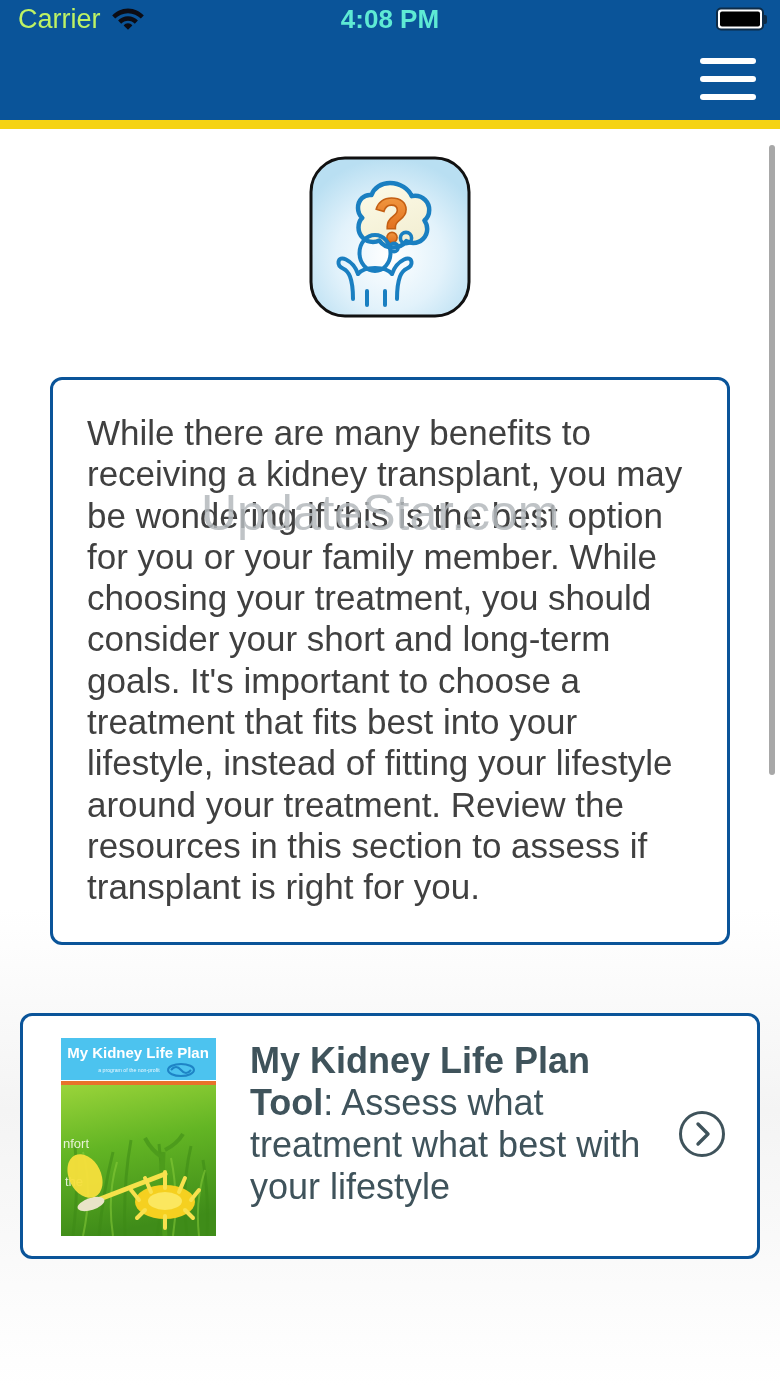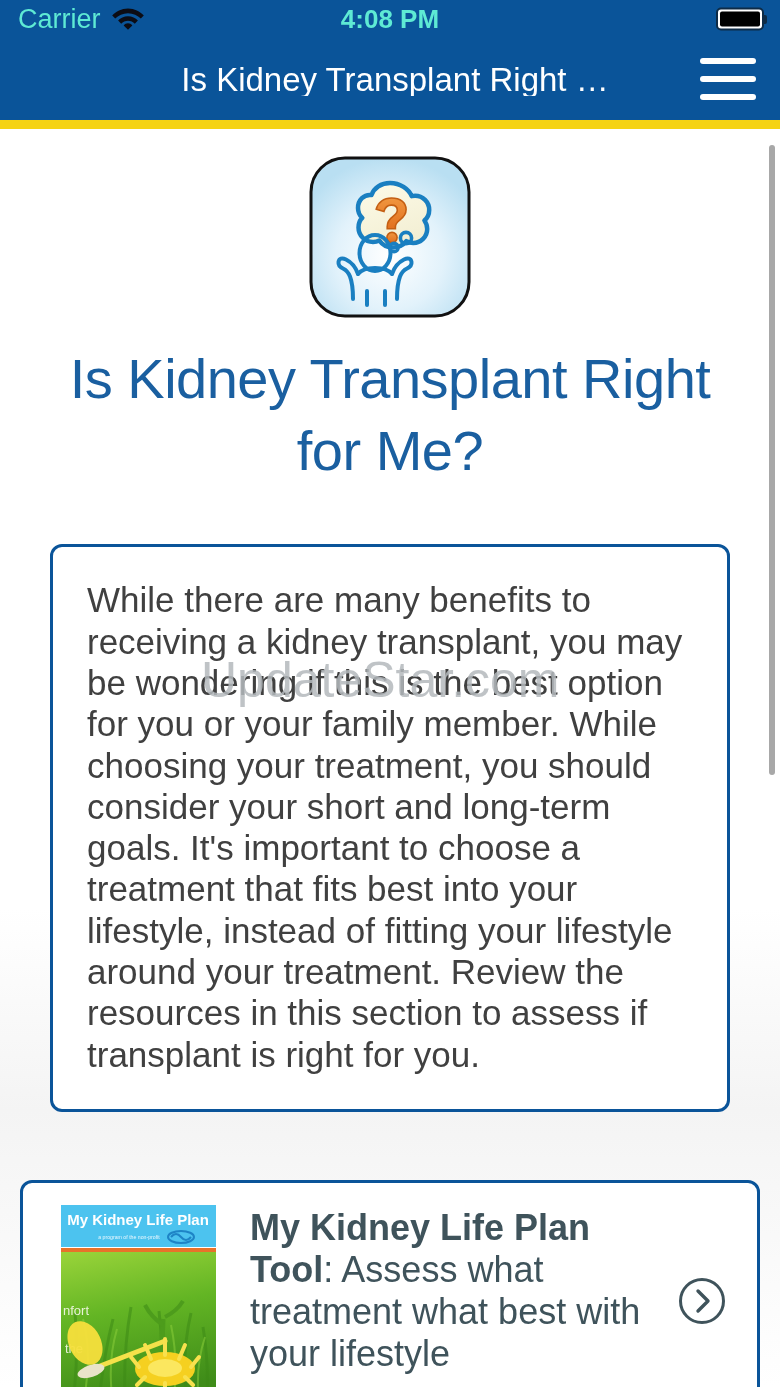--- a/index.html
+++ b/index.html
@@ -32,21 +32,21 @@
     padding: 0 18px;
   }
   .status-left {
     display: flex;
     align-items: center;
     gap: 10px;
     flex: 0 0 auto;
   }
   .carrier-text {
     font-size: 27px;
-    color: #5eead4;
+    color: #bef264;
     letter-spacing: 0px;
     line-height: 1;
   }
   .wifi-icon { display: block; }
   .status-time {
     position: absolute;
     left: 0; right: 0;
     text-align: center;
     font-size: 26px;
     font-weight: bold;
@@ -281,21 +281,20 @@
     </div>
     <div class="status-time">4:08 PM</div>
     <div class="status-right">
       <div class="battery">
         <div class="battery-fill"></div>
       </div>
     </div>
   </div>
 
   <div class="nav-bar">
-    <div class="nav-title">Is Kidney Transplant Right …</div>
     <div class="menu-button">
       <span class="menu-bar-line"></span>
       <span class="menu-bar-line"></span>
       <span class="menu-bar-line"></span>
     </div>
   </div>
 
   <div class="accent-strip"></div>
 
   <div class="content">
@@ -331,21 +330,20 @@
 
         <path d="M50 119c-2-6-7-12-12-14.5-4-2-7-1-7.5 2.5-.4 3 1.5 5 4.5 6.5 3 1.5 5.5 4 7 8 2.5 6.5 3 14 3 22.5" fill="none" stroke="#1a7fc1" stroke-width="4" stroke-linecap="round"></path>
         <path d="M84 119c2-6 7-12 12-14.5 4-2 7-1 7.5 2.5.4 3-1.5 5-4.5 6.5-3 1.5-5.5 4-7 8-2.5 6.5-3 14-3 22.5" fill="none" stroke="#1a7fc1" stroke-width="4" stroke-linecap="round"></path>
         <path d="M50 119c3-4 9-6 17-6s14 2 17 6" fill="none" stroke="#1a7fc1" stroke-width="4" stroke-linecap="round"></path>
 
         <line x1="59" y1="136" x2="59" y2="150" stroke="#1a7fc1" stroke-width="4" stroke-linecap="round"></line>
         <line x1="77" y1="136" x2="77" y2="150" stroke="#1a7fc1" stroke-width="4" stroke-linecap="round"></line>
       </svg>
     </div>
 
-    <h1 class="page-title">Is Kidney Transplant Right for Me?</h1>
 
     <div class="intro-card">
       <p class="intro-text">While there are many benefits to receiving a kidney transplant, you may be wondering if this is the best option for you or your family member. While choosing your treatment, you should consider your short and long-term goals. It's important to choose a treatment that fits best into your lifestyle, instead of fitting your lifestyle around your treatment. Review the resources in this section to assess if transplant is right for you.</p>
       <div class="watermark">UpdateStar.com</div>
     </div>
 
     <div class="resource-card">
       <div class="thumb">
         <svg width="155" height="200" viewBox="0 0 155 200">
           <defs>

